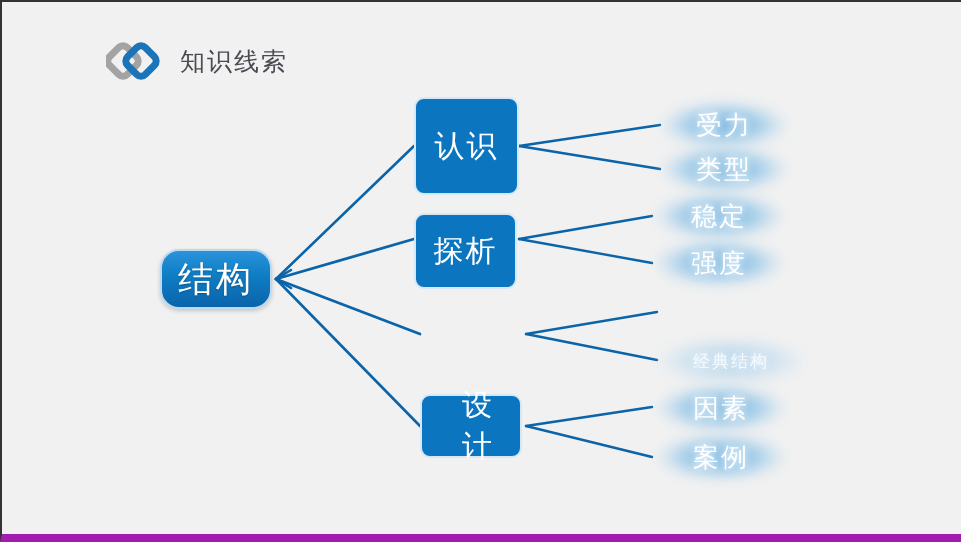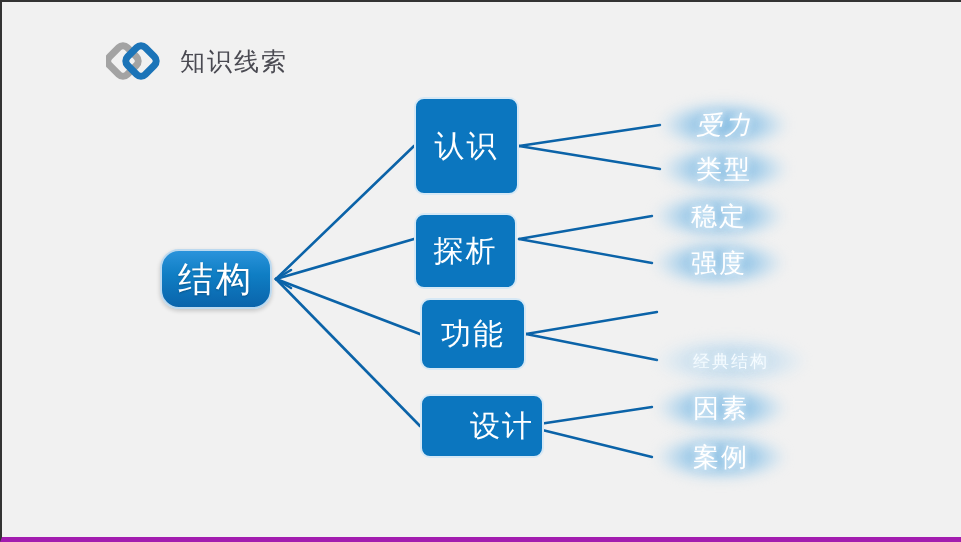--- a/index.html
+++ b/index.html
@@ -10,21 +10,21 @@
   #slide {
     position: relative;
     width: 961px;
     height: 542px;
     background: #f1f1f1;
     overflow: hidden;
     font-family: "Liberation Sans", "DejaVu Sans", sans-serif;
     box-sizing: border-box;
     border-left: 2px solid #333333;
     border-top: 2px solid #333333;
-    border-bottom: 5px solid #a21caf;
+    border-bottom: 8px solid #a21caf;
   }
 
   
   #header {
     position: absolute;
     left: 104px;
     top: 36px;
     display: flex;
     align-items: center;
     gap: 18px;
@@ -168,29 +168,26 @@
   </div>
 
   <div class="branch-node" style="left:412px; top:95px; width:105px; height:98px;">
     <span class="node-text">认识</span>
   </div>
 
   <div class="branch-node" style="left:412px; top:211px; width:103px; height:76px;">
     <span class="node-text">探析</span>
   </div>
 
-  <div class="branch-node" style="left:418px; top:296px; width:106px; height:72px;">
-    <span class="node-text">功能</span>
-  </div>
-
-  <div class="branch-node" style="left:418px; top:392px; width:124px; height:64px;padding-left:40px;">
+
+  <div class="branch-node" style="left:418px; top:392px; width:102px; height:64px;padding-left:40px;">
     <span class="node-text">设计</span>
   </div>
 
-  <div class="leaf-node" style="left:660px; top:100px; width:124px; height:46px;font-style:italic;">
+  <div class="leaf-node" style="left:660px; top:100px; width:124px; height:46px;">
     <span class="leaf-glow"></span>
     <span class="node-text">受力</span>
   </div>
 
   <div class="leaf-node" style="left:654px; top:191px; width:126px; height:46px;">
     <span class="leaf-glow"></span>
     <span class="node-text">稳定</span>
   </div>
 
   <div class="leaf-node" style="left:660px; top:144px; width:124px; height:46px;">

